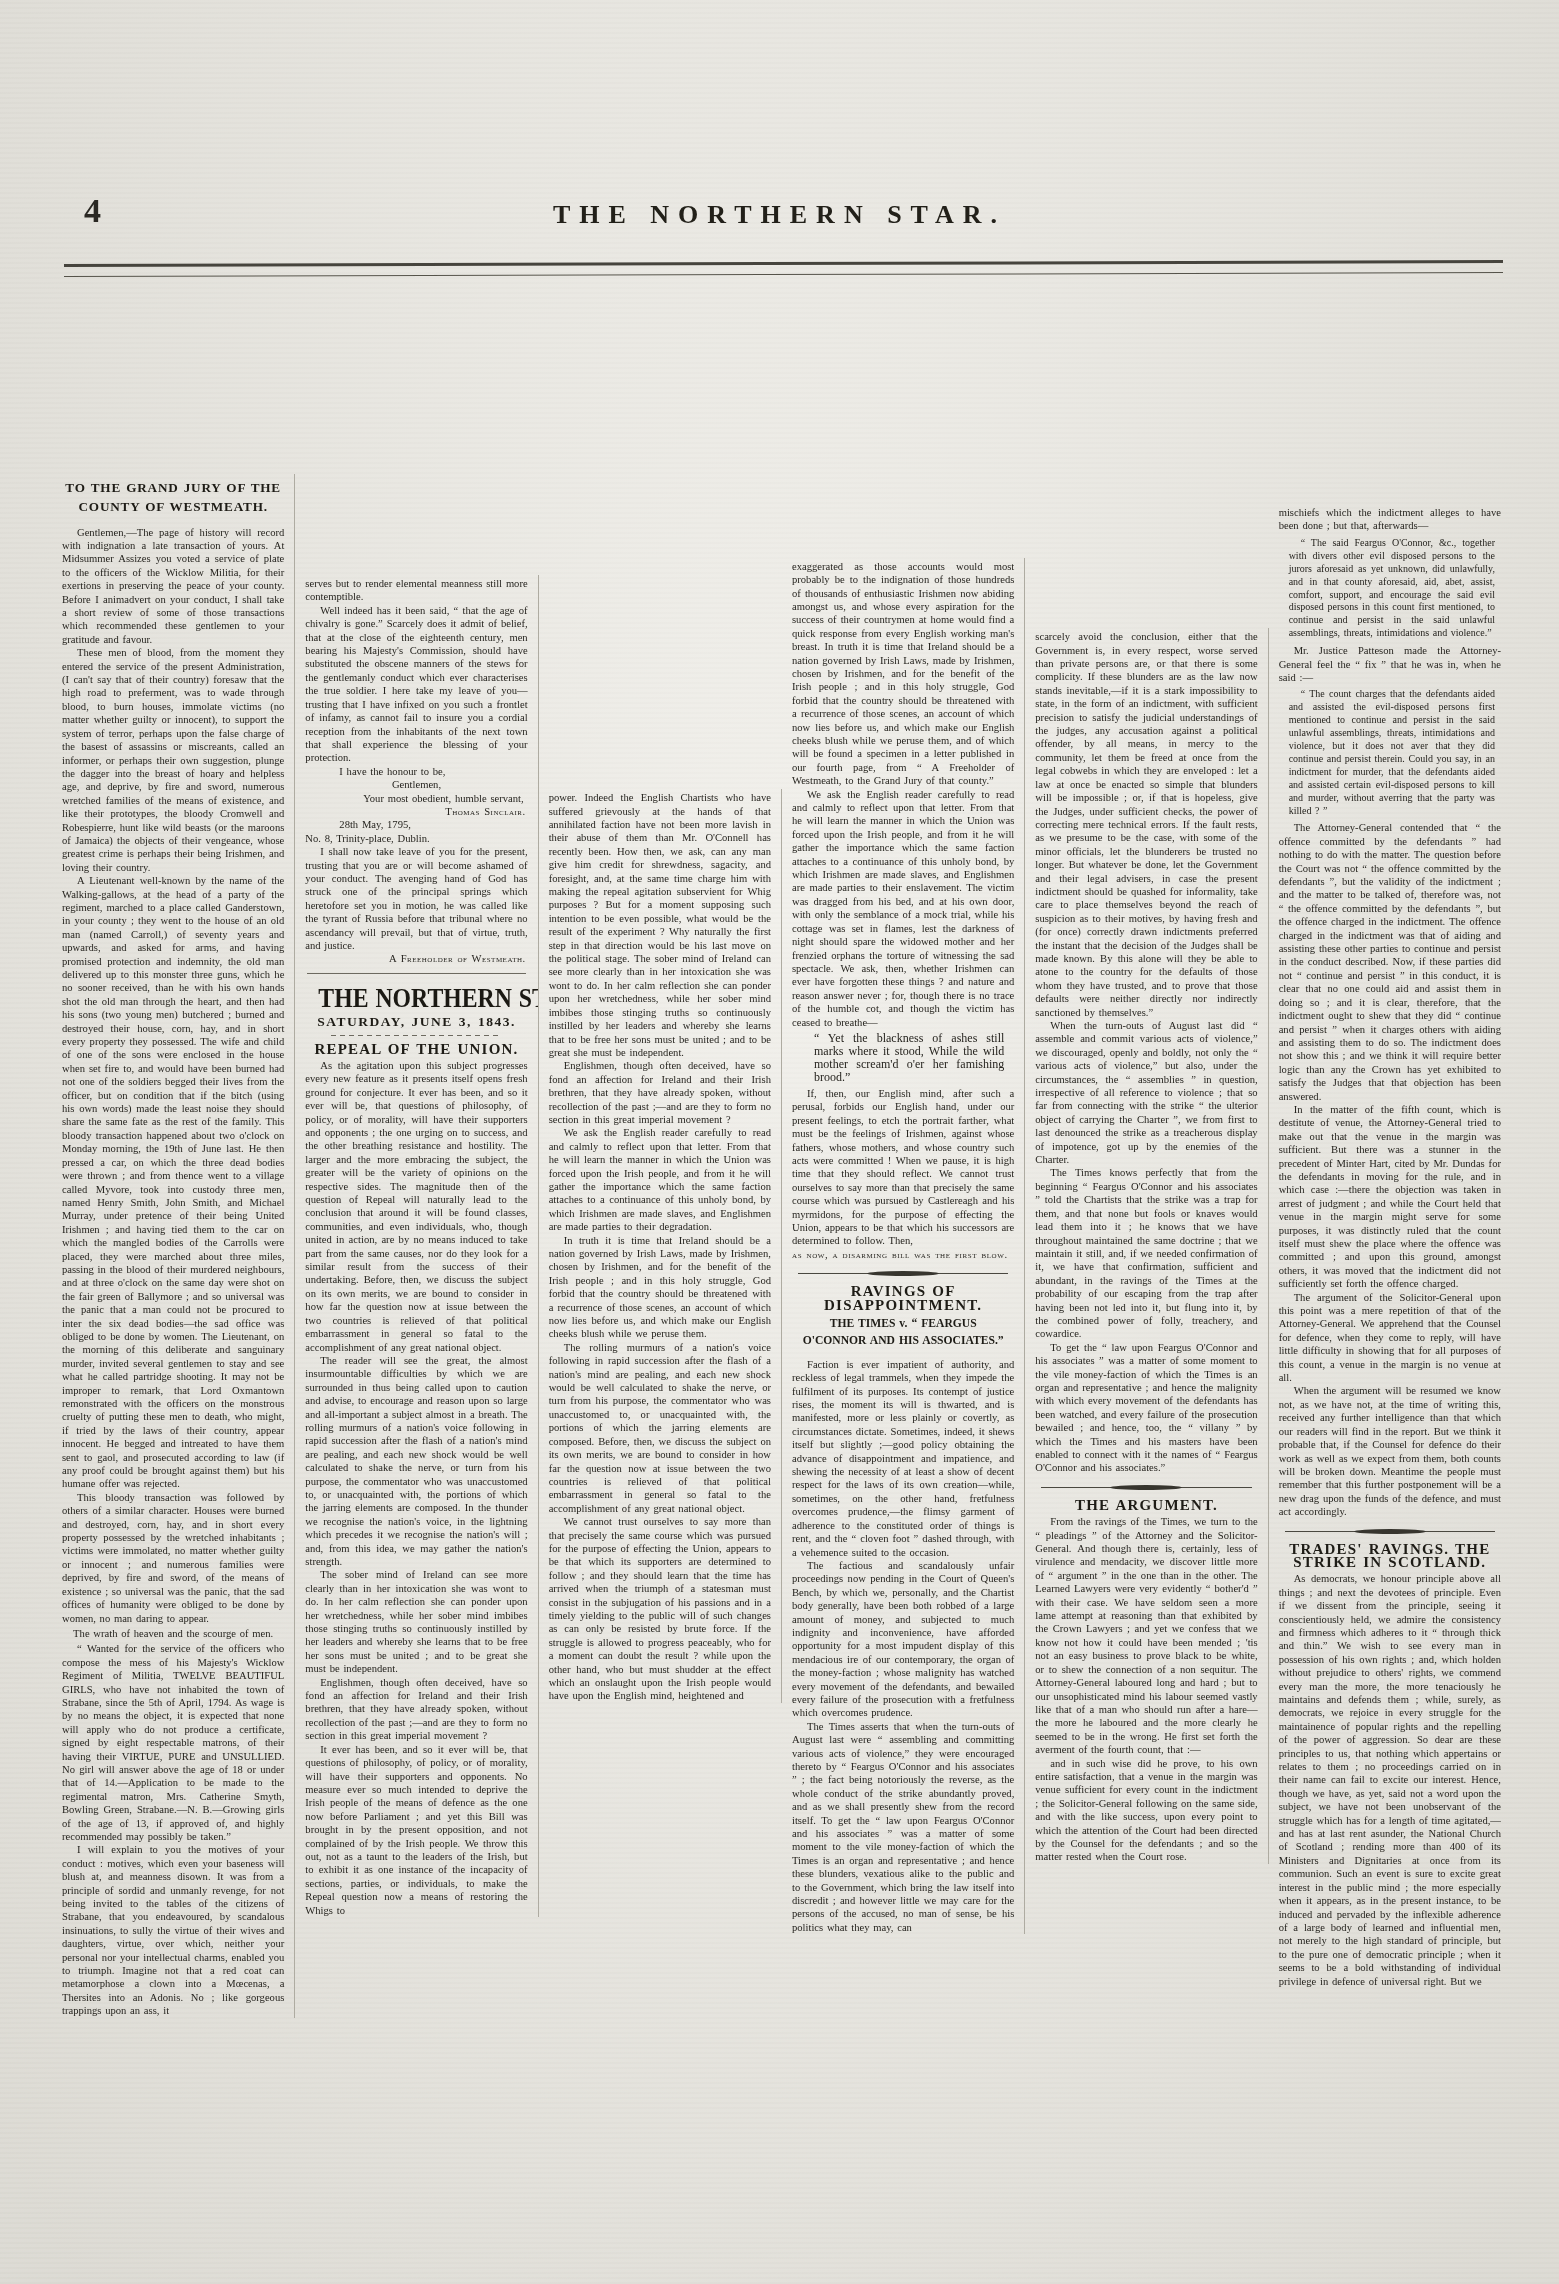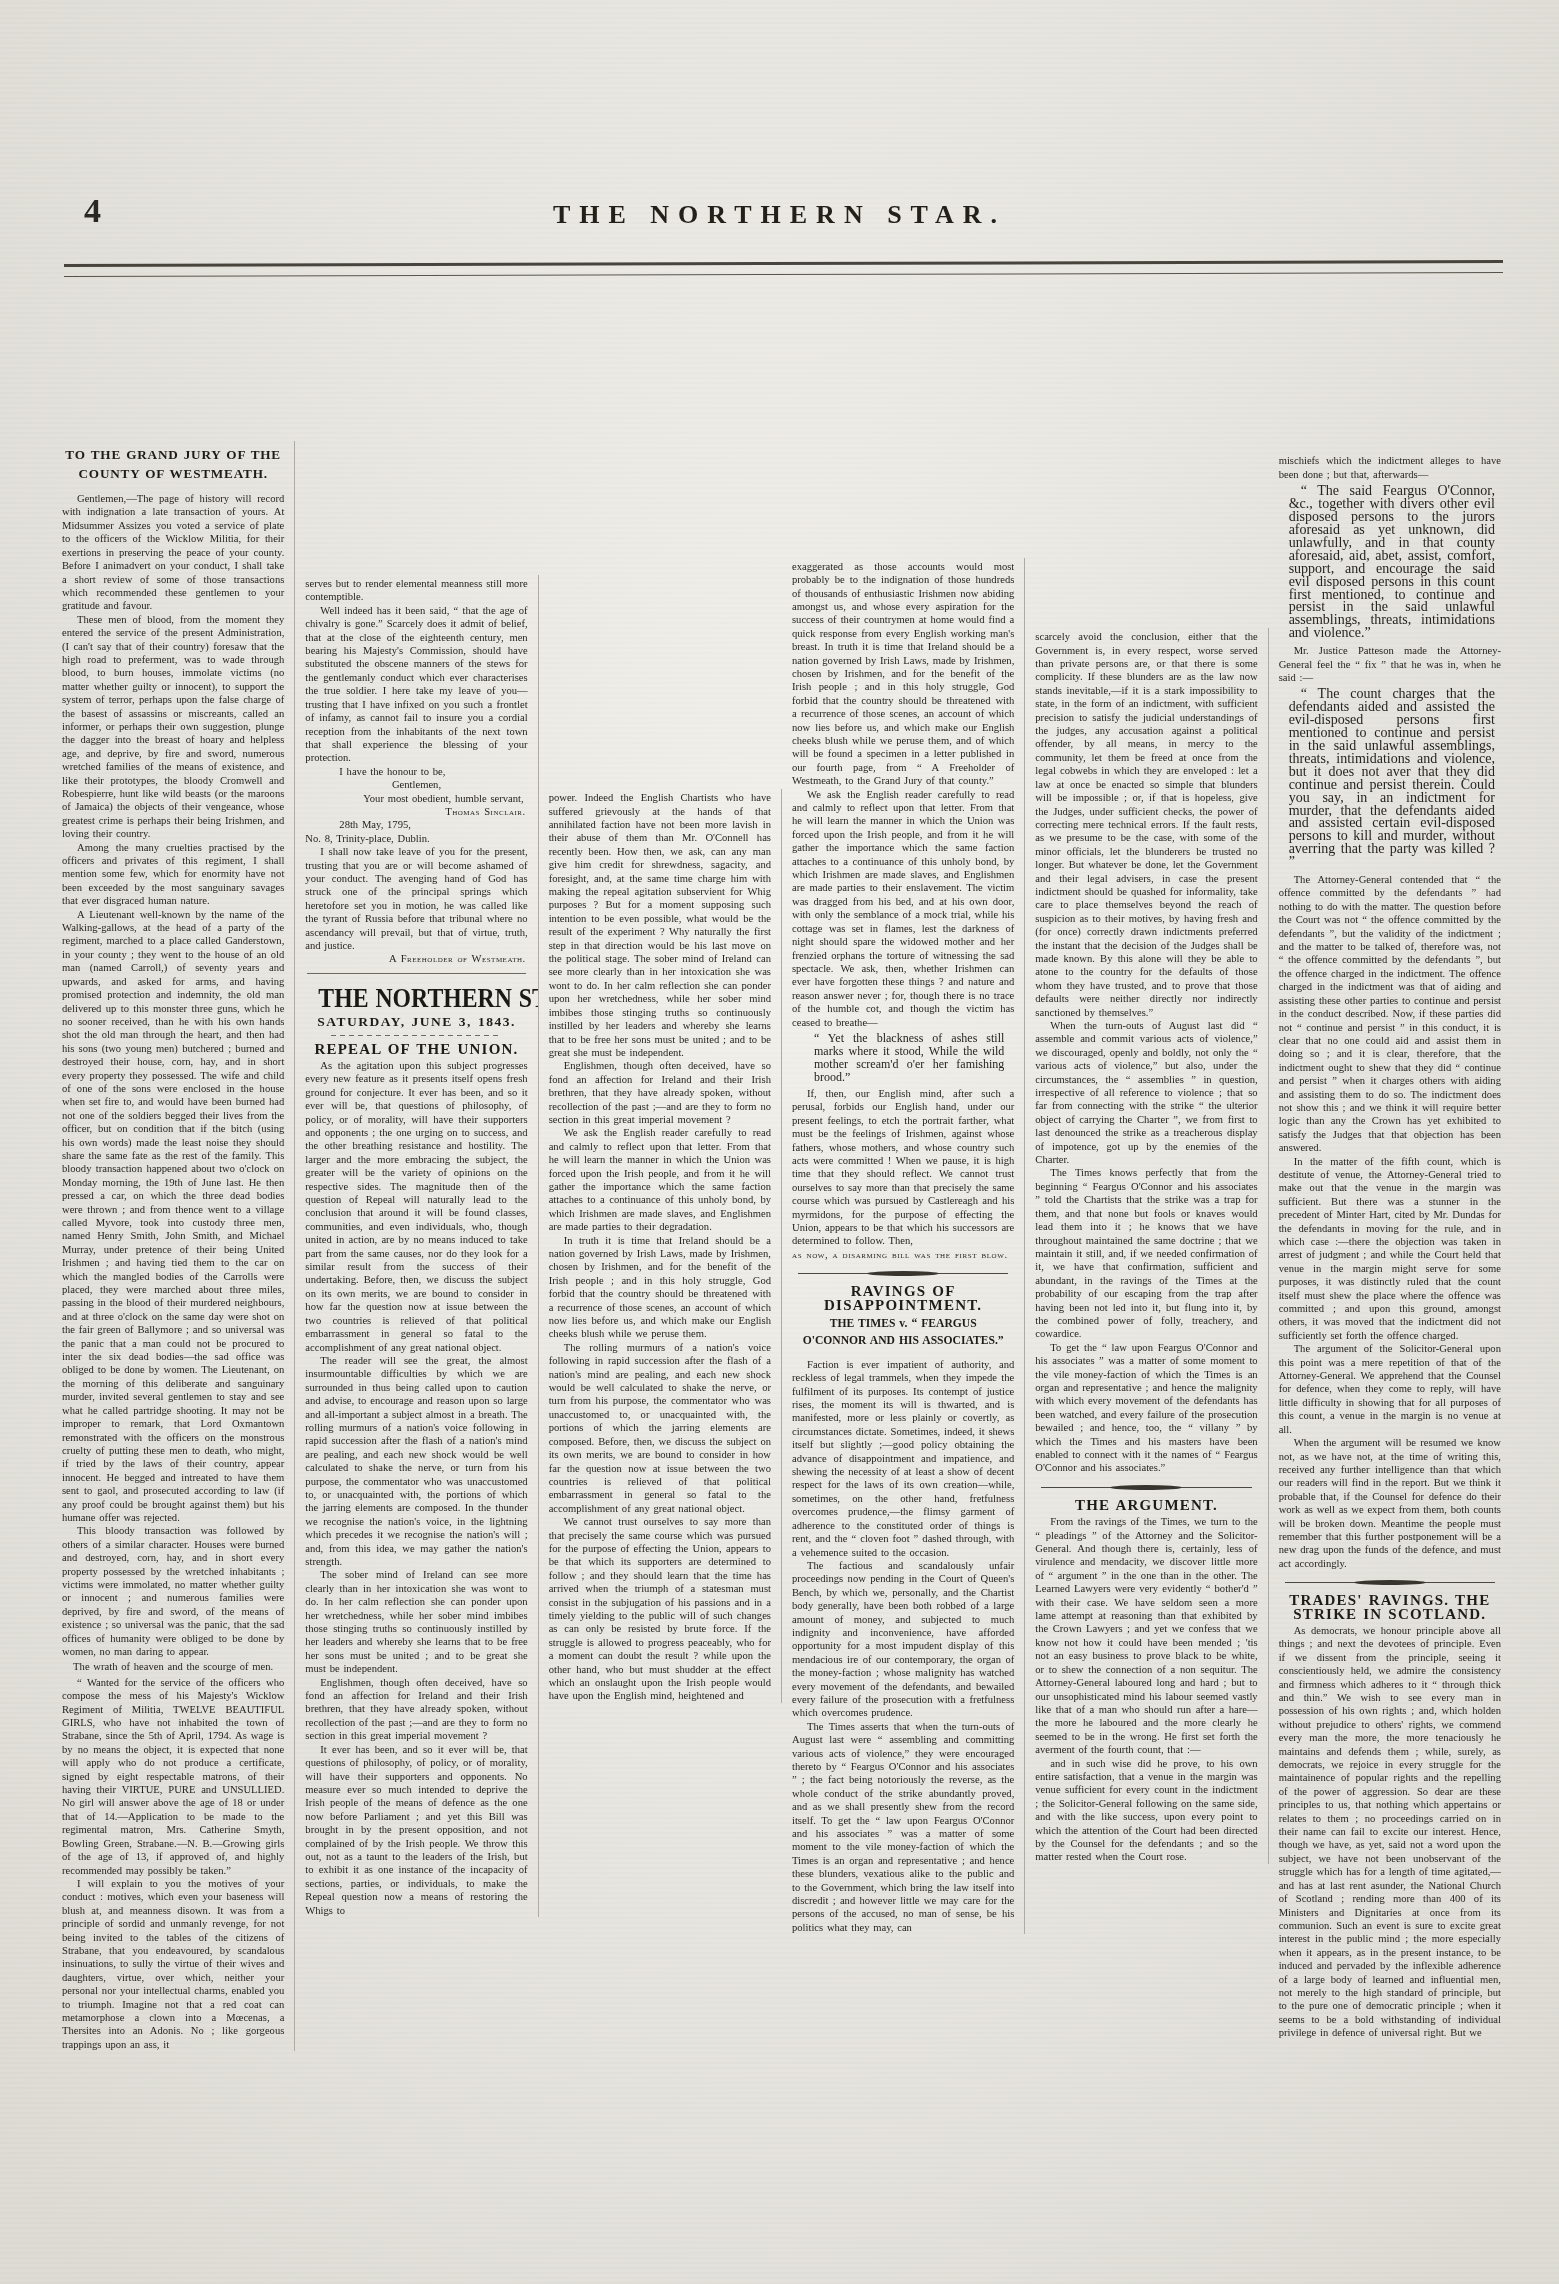--- a/index.html
+++ b/index.html
@@ -74,21 +74,21 @@
     font-variant:small-caps;letter-spacing:.6px;text-indent:0;
     margin:0 0 2px;
   }
   .thin-rule{height:1px;background:#6d6a60;margin:7px 2px;}
   .dash-rule{height:1px;margin:6px 26px;
     background:repeating-linear-gradient(90deg,#6d6a60 0 5px,transparent 5px 9px);}
   .deco-rule{position:relative;height:9px;margin:8px 6px 6px;}
   .deco-rule::before{content:"";position:absolute;left:0;right:0;top:4px;border-top:1px solid #4a4840;}
   .deco-rule::after{content:"";position:absolute;left:50%;top:2px;width:72px;height:5px;
     transform:translateX(-50%);background:#37352e;border-radius:50%;}
-  .quote{font-size:14px;line-height:12.9px;margin:4px 6px 4px 10px;text-indent:12px;}
+  .quote{font-size:10px;line-height:12.9px;margin:4px 6px 4px 10px;text-indent:12px;}
   .verse{font-size:12px;line-height:13px;margin:3px 10px 3px 22px;text-indent:0;}
   .verse-center{text-align:center;text-indent:0;margin:2px 0;}
   .address{padding-left:26px;text-indent:-26px;margin:5px 0;}
   .line-center{text-align:center;text-indent:0;}
   .line-right{text-align:right;text-indent:0;padding-right:4px;}
   .line-right-sc{text-align:right;text-indent:0;padding-right:2px;font-variant:small-caps;letter-spacing:.5px;}
   .line-indent{text-indent:0;padding-left:34px;}
 </style>
 </head>
 <body>
@@ -96,21 +96,20 @@
 <div class="page">
   <div class="page-number">4</div>
   <div class="paper-title">THE NORTHERN STAR.</div>
   <div class="head-rule"></div>
 
   <div class="columns">
     <div class="col">
         <div class="blk headline">TO THE GRAND JURY OF THE COUNTY OF WESTMEATH.</div>
         <div class="blk p">Gentlemen,—The page of history will record with indignation a late transaction of yours. At Midsummer Assizes you voted a service of plate to the officers of the Wicklow Militia, for their exertions in preserving the peace of your county. Before I animadvert on your conduct, I shall take a short review of some of those transactions which recommended these gentlemen to your gratitude and favour.</div>
         <div class="blk p">These men of blood, from the moment they entered the service of the present Administration, (I can't say that of their country) foresaw that the high road to preferment, was to wade through blood, to burn houses, immolate victims (no matter whether guilty or innocent), to support the system of terror, perhaps upon the false charge of the basest of assassins or miscreants, called an informer, or perhaps their own suggestion, plunge the dagger into the breast of hoary and helpless age, and deprive, by fire and sword, numerous wretched families of the means of existence, and like their prototypes, the bloody Cromwell and Robespierre, hunt like wild beasts (or the maroons of Jamaica) the objects of their vengeance, whose greatest crime is perhaps their being Irishmen, and loving their country.</div>
-        <div class="blk p">Among the many cruelties practised by the officers and privates of this regiment, I shall mention some few, which for enormity have not been exceeded by the most sanguinary savages that ever disgraced human nature.</div>
         <div class="blk p">A Lieutenant well-known by the name of the Walking-gallows, at the head of a party of the regiment, marched to a place called Ganderstown, in your county ; they went to the house of an old man (named Carroll,) of seventy years and upwards, and asked for arms, and having promised protection and indemnity, the old man delivered up to this monster three guns, which he no sooner received, than he with his own hands shot the old man through the heart, and then had his sons (two young men) butchered ; burned and destroyed their house, corn, hay, and in short every property they possessed. The wife and child of one of the sons were enclosed in the house when set fire to, and would have been burned had not one of the soldiers begged their lives from the officer, but on condition that if the bitch (using his own words) made the least noise they should share the same fate as the rest of the family. This bloody transaction happened about two o'clock on Monday morning, the 19th of June last. He then pressed a car, on which the three dead bodies were thrown ; and from thence went to a village called Myvore, took into custody three men, named Henry Smith, John Smith, and Michael Murray, under pretence of their being United Irishmen ; and having tied them to the car on which the mangled bodies of the Carrolls were placed, they were marched about three miles, passing in the blood of their murdered neighbours, and at three o'clock on the same day were shot on the fair green of Ballymore ; and so universal was the panic that a man could not be procured to inter the six dead bodies—the sad office was obliged to be done by women. The Lieutenant, on the morning of this deliberate and sanguinary murder, invited several gentlemen to stay and see what he called partridge shooting. It may not be improper to remark, that Lord Oxmantown remonstrated with the officers on the monstrous cruelty of putting these men to death, who might, if tried by the laws of their country, appear innocent. He begged and intreated to have them sent to gaol, and prosecuted according to law (if any proof could be brought against them) but his humane offer was rejected.</div>
         <div class="blk p">This bloody transaction was followed by others of a similar character. Houses were burned and destroyed, corn, hay, and in short every property possessed by the wretched inhabitants ; victims were immolated, no matter whether guilty or innocent ; and numerous families were deprived, by fire and sword, of the means of existence ; so universal was the panic, that the sad offices of humanity were obliged to be done by women, no man daring to appear.</div>
         <div class="blk verse-center">The wrath of heaven and the scourge of men.</div>
         <div class="blk p">“ Wanted for the service of the officers who compose the mess of his Majesty's Wicklow Regiment of Militia, TWELVE BEAUTIFUL GIRLS, who have not inhabited the town of Strabane, since the 5th of April, 1794. As wage is by no means the object, it is expected that none will apply who do not produce a certificate, signed by eight respectable matrons, of their having their VIRTUE, PURE and UNSULLIED. No girl will answer above the age of 18 or under that of 14.—Application to be made to the regimental matron, Mrs. Catherine Smyth, Bowling Green, Strabane.—N. B.—Growing girls of the age of 13, if approved of, and highly recommended may possibly be taken.”</div>
         <div class="blk p">I will explain to you the motives of your conduct : motives, which even your baseness will blush at, and meanness disown. It was from a principle of sordid and unmanly revenge, for not being invited to the tables of the citizens of Strabane, that you endeavoured, by scandalous insinuations, to sully the virtue of their wives and daughters, virtue, over which, neither your personal nor your intellectual charms, enabled you to triumph. Imagine not that a red coat can metamorphose a clown into a Mœcenas, a Thersites into an Adonis. No ; like gorgeous trappings upon an ass, it</div>
       </div>
     <div class="col">
         <div class="blk p-flush">serves but to render elemental meanness still more contemptible.</div>
         <div class="blk p">Well indeed has it been said, “ that the age of chivalry is gone.” Scarcely does it admit of belief, that at the close of the eighteenth century, men bearing his Majesty's Commission, should have substituted the obscene manners of the stews for the gentlemanly conduct which ever characterises the true soldier. I here take my leave of you—trusting that I have infixed on you such a frontlet of infamy, as cannot fail to insure you a cordial reception from the inhabitants of the next town that shall experience the blessing of your protection.</div>
         <div class="blk line-indent">I have the honour to be,</div>

